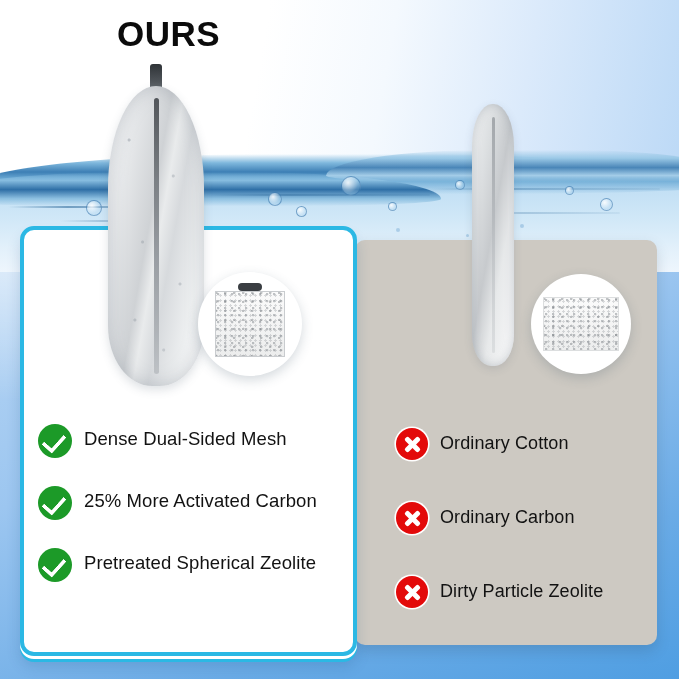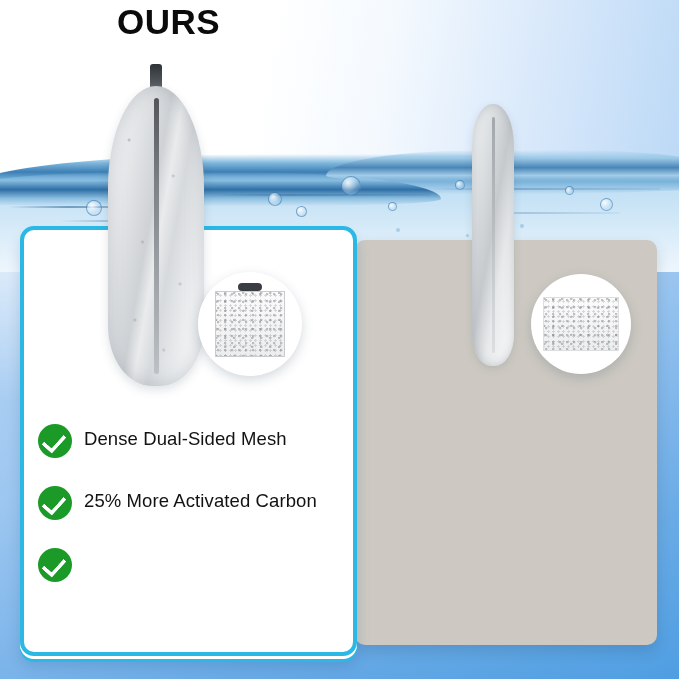--- a/index.html
+++ b/index.html
@@ -56,21 +56,21 @@
   }
   .bubble{
     position:absolute;border-radius:50%;
     border:1px solid rgba(45,110,165,.55);
     background:radial-gradient(circle at 34% 32%, rgba(255,255,255,.85), rgba(180,215,240,.25) 60%, rgba(120,175,215,.1) 100%);
   }
   .bub-s{position:absolute;border-radius:50%;background:rgba(90,150,200,.35);}
 
   
   .heading{
-    position:absolute;top:2px;
+    position:absolute;top:14px;
     font-weight:bold;font-size:35px;letter-spacing:.5px;color:#0b0b0b;
     white-space:nowrap;
   }
   #heading-ours{left:117px;}
   #heading-others{left:434px;}
 
   
   .card-ours{
     position:absolute;left:20px;top:226px;width:337px;height:430px;
     background:#ffffff;
@@ -287,18 +287,39 @@
     <div class="frow">
       <div class="fic">
           <div class="ico-check"></div>
         </div>
       <div class="ftext">25% More Activated Carbon</div>
     </div>
     <div class="frow">
       <div class="fic">
           <div class="ico-check"></div>
         </div>
-    </div>
-  </div>
-
+      <div class="ftext">Pretreated Spherical Zeolite</div>
+    </div>
+  </div>
+
+  <div class="flist" id="list-others">
+    <div class="frow">
+      <div class="fic">
+          <div class="ico-x"></div>
+        </div>
+      <div class="ftext">Ordinary Cotton</div>
+    </div>
+    <div class="frow">
+      <div class="fic">
+          <div class="ico-x"></div>
+        </div>
+      <div class="ftext">Ordinary Carbon</div>
+    </div>
+    <div class="frow">
+      <div class="fic">
+          <div class="ico-x"></div>
+        </div>
+      <div class="ftext">Dirty Particle Zeolite</div>
+    </div>
+  </div>
 
 
 </div>
 
 </body></html>

